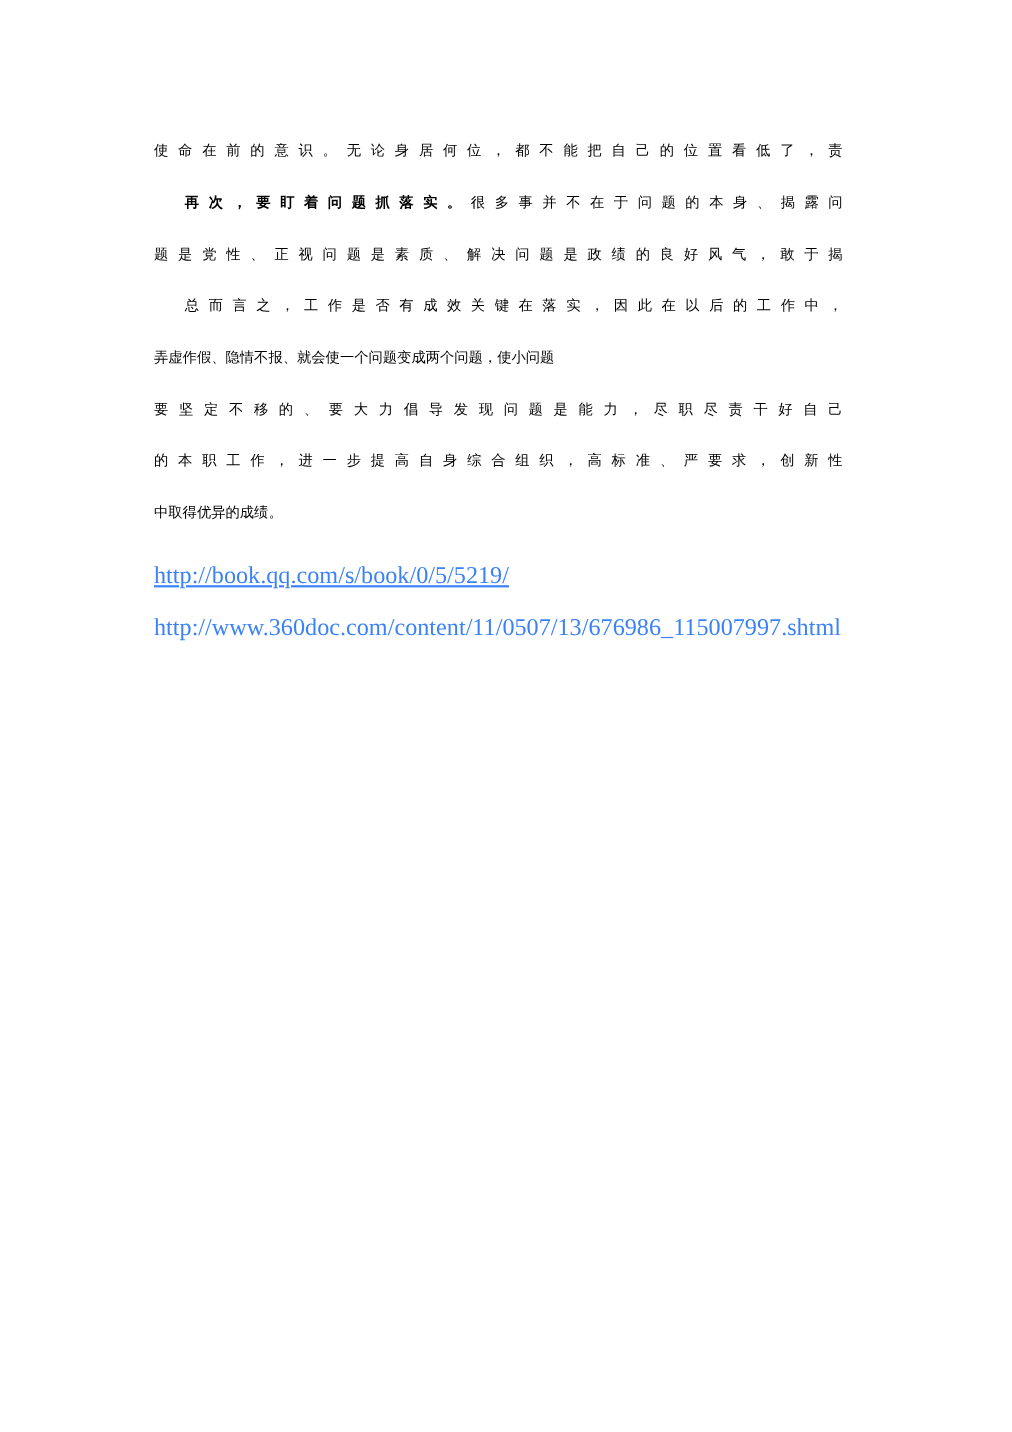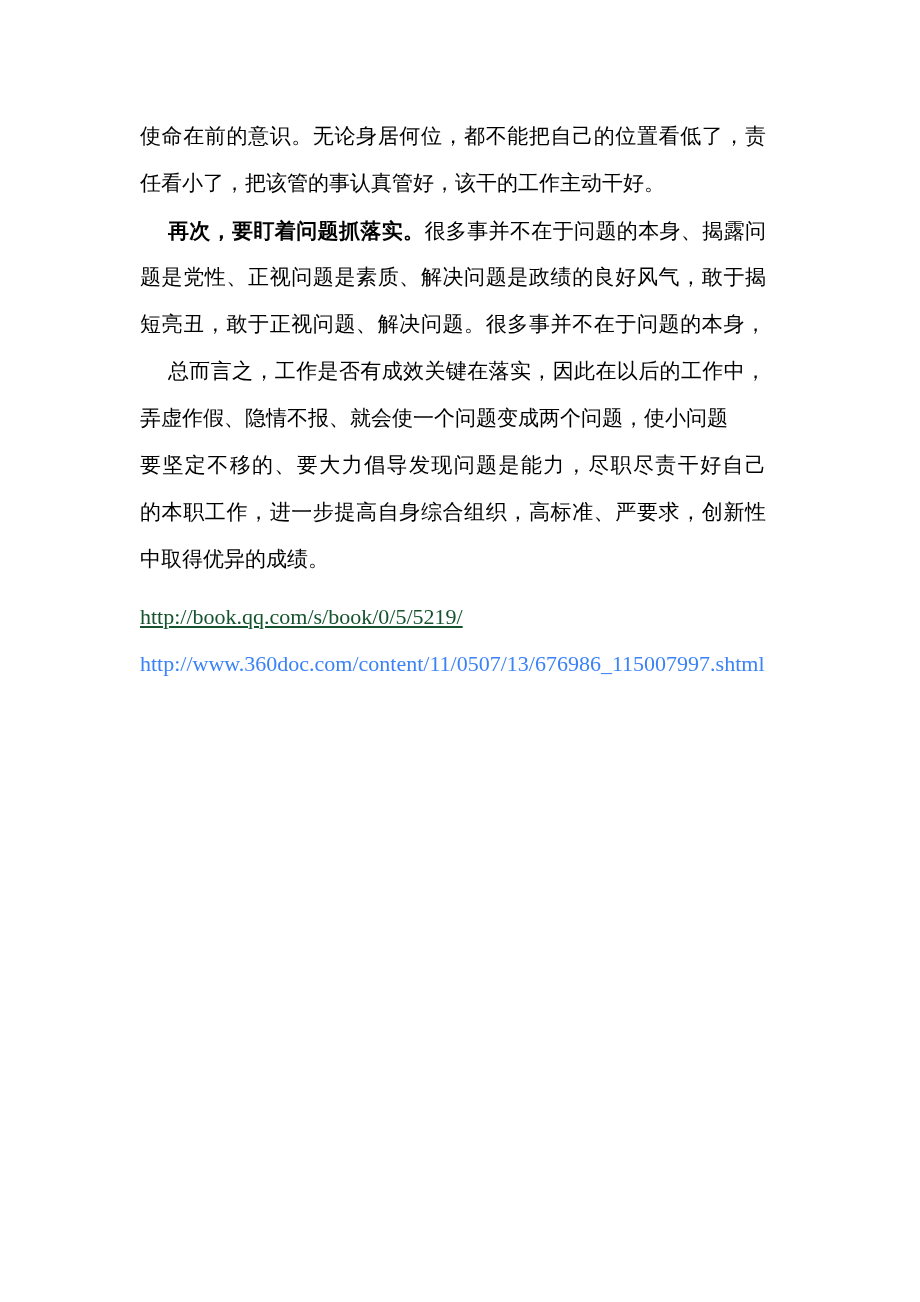--- a/index.html
+++ b/index.html
@@ -20,67 +20,65 @@
   }
   .content {
     position: absolute;
     left: 140px;
     top: 113px;
     width: 626px;
   }
   .line {
     height: 47px;
     line-height: 47px;
-    font-size: 21px;
+    font-size: 13px;
     white-space: nowrap;
   }
   .justify {
     white-space: normal;
     text-align: justify;
     text-align-last: justify;
   }
   .indent { text-indent: 28px; }
   .bold-lead {
     font-family: "Liberation Sans", "DejaVu Sans", sans-serif;
     font-weight: bold;
   }
   .url-block { margin-top: 10px; }
   .url-line {
     height: 47px;
     line-height: 47px;
     font-size: 22px;
     white-space: nowrap;
   }
   a.doc-link {
-    color: #14532d;
+    color: #3b82f6;
     text-decoration: underline;
     cursor: pointer;
   }
   .plain-url {
     color: #3b82f6;
     text-decoration: none;
   }
 </style>
 </head>
 <body>
 
 <div class="page">
   <div class="content">
 
     <div class="line justify">使命在前的意识。无论身居何位，都不能把自己的位置看低了，责</div>
 
-    <div class="line">任看小了，把该管的事认真管好，该干的工作主动干好。</div>
 
     <div class="line justify indent">
       <span class="bold-lead">再次，要盯着问题抓落实。</span><span>很多事并不在于问题的本身、揭露问</span>
     </div>
 
     <div class="line justify">题是党性、正视问题是素质、解决问题是政绩的良好风气，敢于揭</div>
 
-    <div class="line justify">短亮丑，敢于正视问题、解决问题。很多事并不在于问题的本身，</div>
 
 
     <div class="line justify indent">总而言之，工作是否有成效关键在落实，因此在以后的工作中，</div>
 
     <div class="line">弄虚作假、隐情不报、就会使一个问题变成两个问题，使小问题</div>
 
     <div class="line justify">要坚定不移的、要大力倡导发现问题是能力，尽职尽责干好自己</div>
 
     <div class="line justify">的本职工作，进一步提高自身综合组织，高标准、严要求，创新性</div>
 

